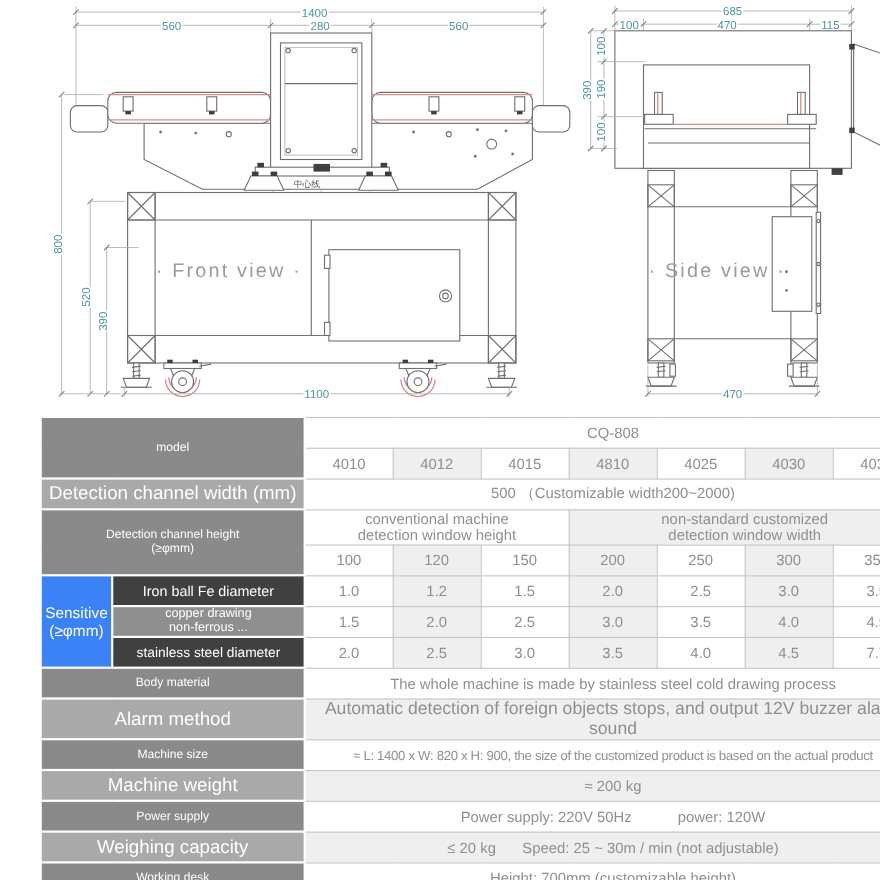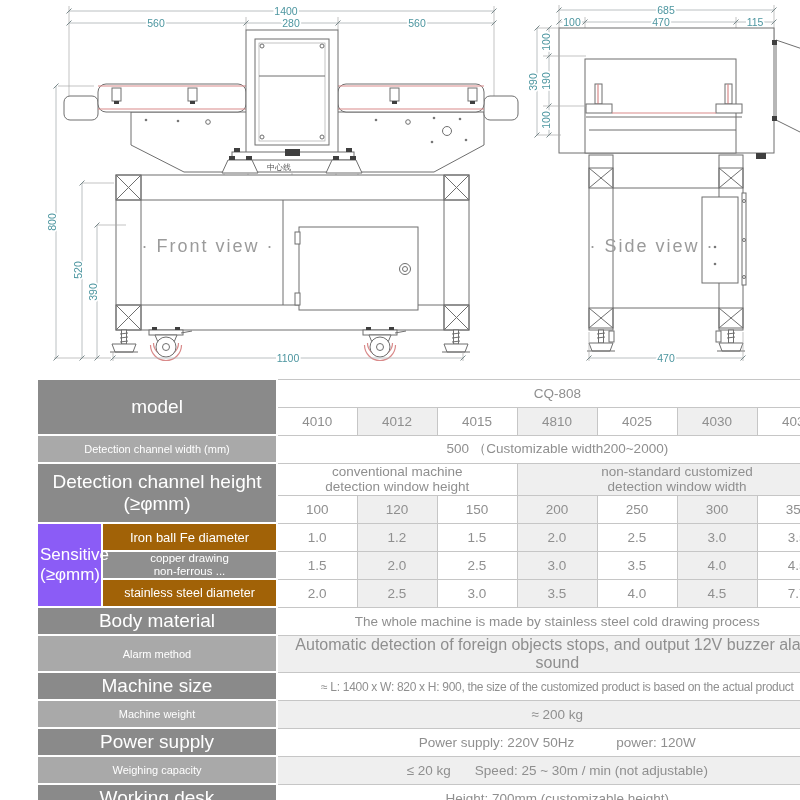--- a/index.html
+++ b/index.html
@@ -17,24 +17,24 @@
   .dot{fill:#777;stroke:none}
   .dimtxt{font-size:10.5px;fill:#4d96a0;stroke:#fff;stroke-width:3.5px;paint-order:stroke;text-anchor:middle}
   .dimsm{font-size:9.5px;fill:#4d96a0;stroke:#fff;stroke-width:3.5px;paint-order:stroke;text-anchor:middle}
   .viewlbl{font-size:18px;fill:#9b9b9b;letter-spacing:2px;text-anchor:middle}
   .cn{font-size:8px;fill:#555;text-anchor:middle}
 
   table.spec{position:absolute;left:0;top:378px;width:800px;border-collapse:collapse;table-layout:fixed;}
   table.spec tr{height:28px;}
   table.spec th{font-weight:normal;color:#fff;text-align:center;border:2px solid #fff;padding:0 2px;}
   table.spec td{border:1px solid #c6c6c6;color:#8f8f8f;text-align:center;font-size:13.5px;padding:0 2px;}
-  .hd{background:#8a8a8a;font-size:19px;}
-  .hl{background:#a9a9a9;font-size:11px;}
-  .sen{background:#8b5cf6;font-size:17px;line-height:1.2;}
-  .sh-l{background:#a16207;font-size:13px;}
+  .hd{background:#8a8a8a;font-size:11px;}
+  .hl{background:#a9a9a9;font-size:17px;}
+  .sen{background:#3b82f6;font-size:14px;line-height:1.2;}
+  .sh-l{background:#404040;font-size:13px;}
   .sh-d{background:#8f8f8f;font-size:11.5px;line-height:1.1;}
   .shade{background:#efefef;}
   .num{font-size:14px;}
   .hdr2{font-size:11.5px;line-height:1.15;color:#8f8f8f;}
   .val{text-align:left;padding-left:20px;}
   .small{font-size:12px;letter-spacing:-0.3px;}
   .v2{margin-left:42px;}
   .two{line-height:1.15;}
   .scroll-thumb{position:absolute;right:1px;top:393px;width:7px;height:33px;background:#e4e4e4;border-radius:4px;}
 </style>

